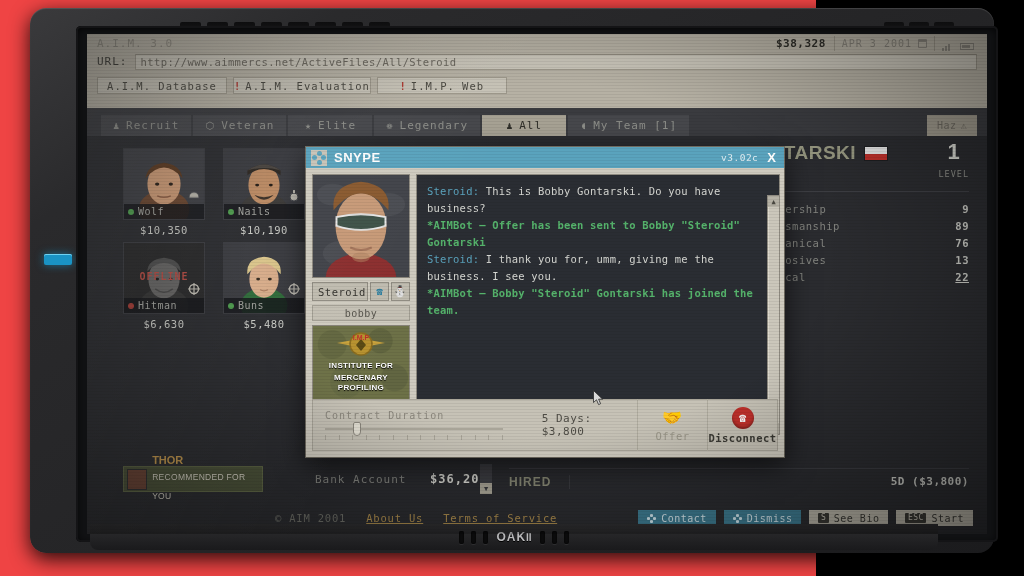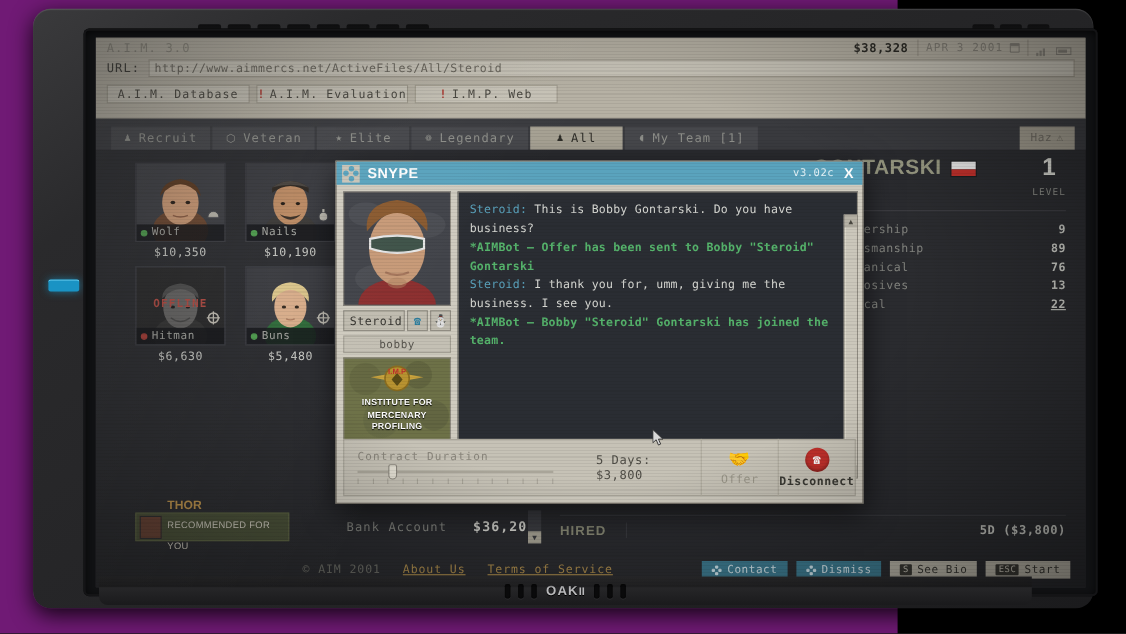--- a/index.html
+++ b/index.html
@@ -2,21 +2,21 @@
 <html><head>
 <meta charset="utf-8">
 <style>
   * { box-sizing: border-box; margin: 0; padding: 0; }
   html, body {
     width: 1024px; height: 576px;
     background: #000;
     font-family: "DejaVu Sans Mono", monospace;
     overflow: hidden;
   }
-  #root { position: relative; width: 816px; height: 576px; background:#701a75; }
+  #root { position: relative; width: 816px; height: 576px; background:#ef4444; }
 
   
   .bezel {
     position: absolute; left: 30px; top: 8px; width: 964px; height: 545px;
     background: linear-gradient(145deg,#3a3a3c 0%,#2a2a2c 18%,#242426 55%,#1b1b1d 100%);
     border-radius: 16px;
     box-shadow: inset 0 1px 1px rgba(255,255,255,.14), 0 6px 20px rgba(0,0,0,.85);
   }
   .bezel-inner {
     position:absolute; left:46px; top:18px; width:922px; height:516px;

